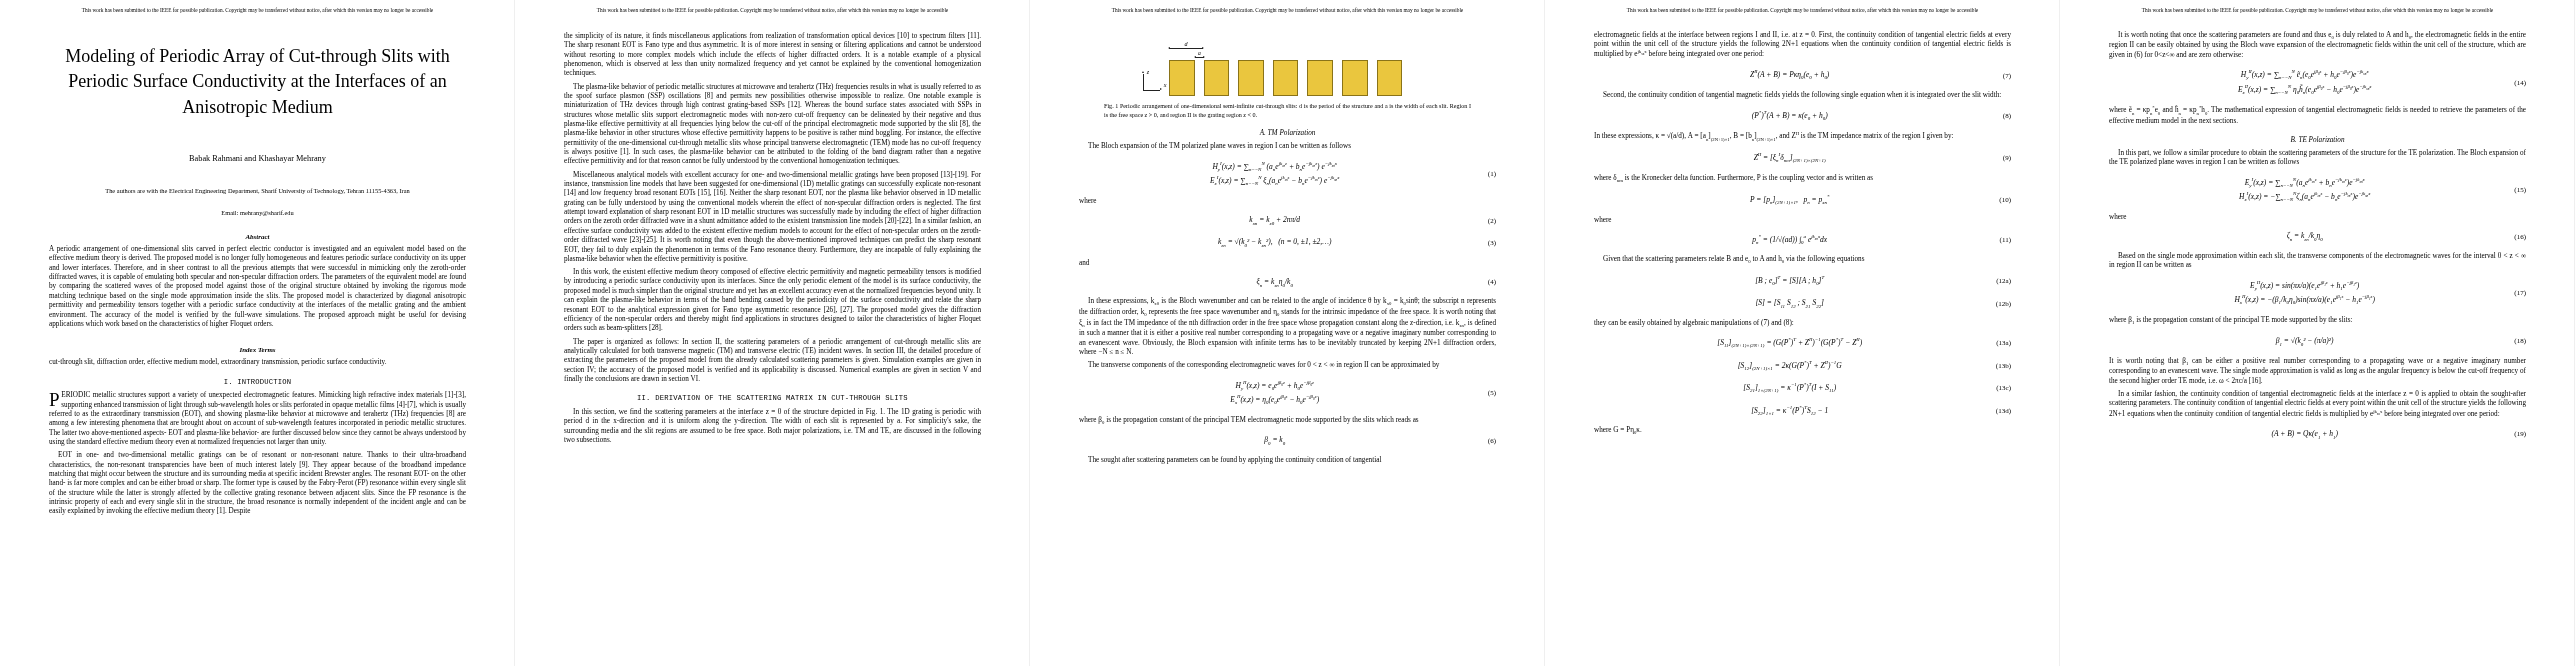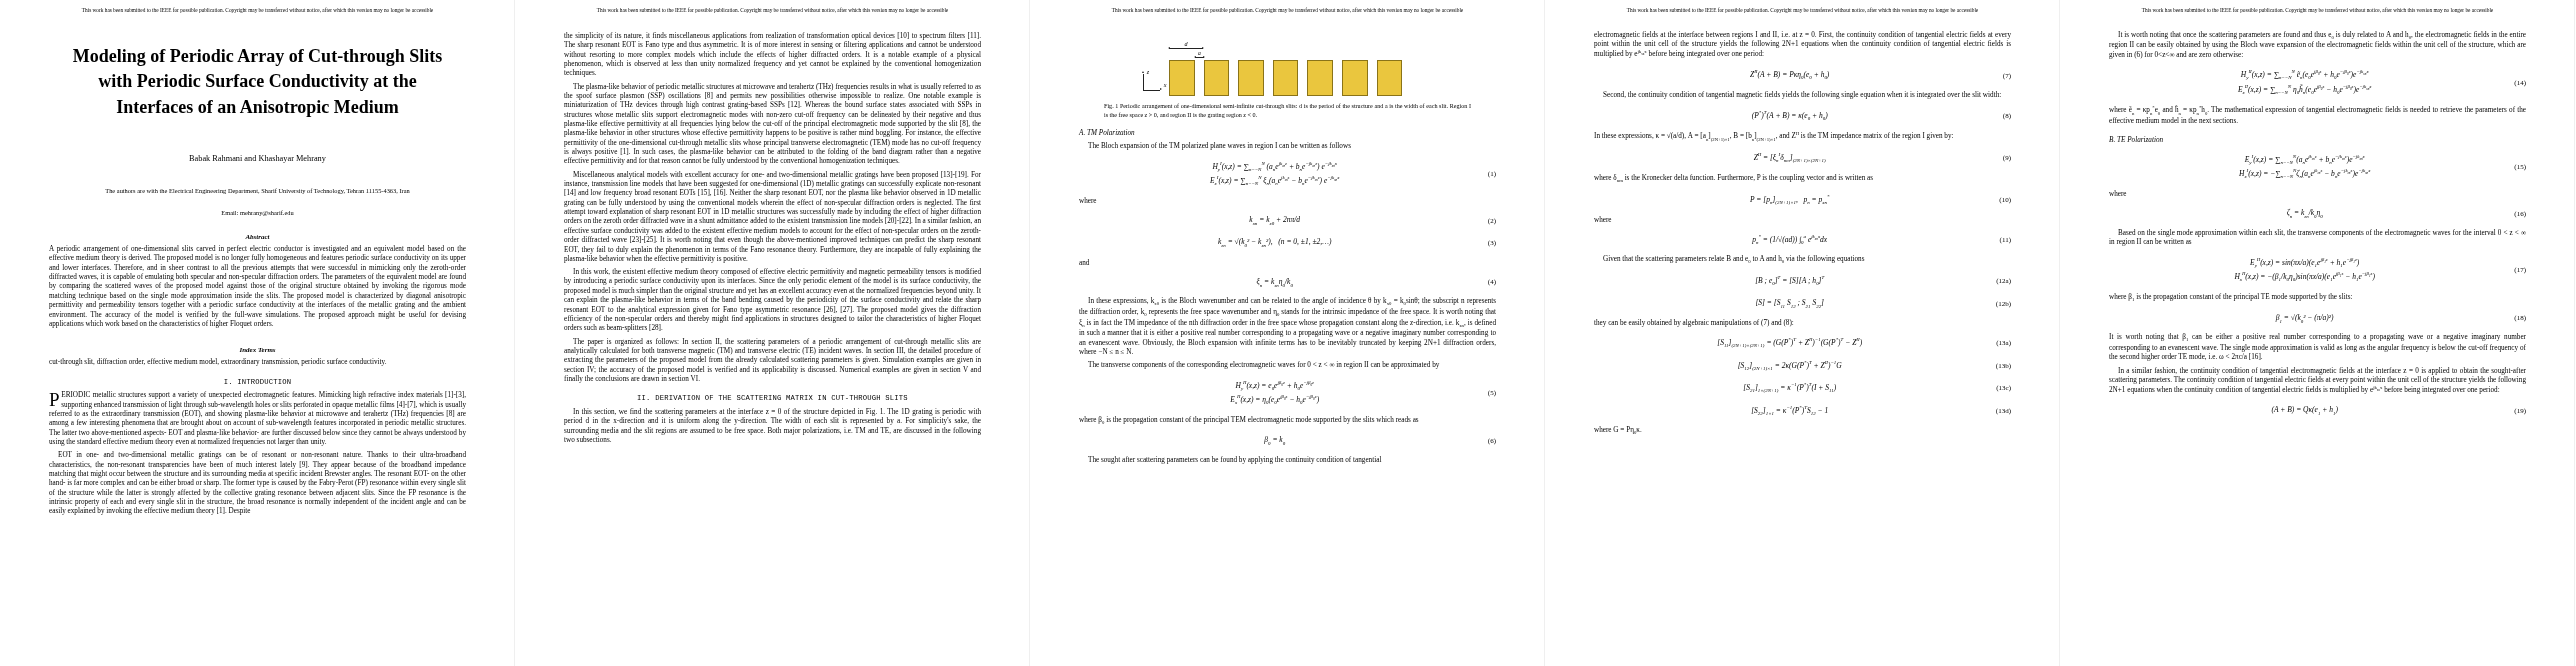--- a/index.html
+++ b/index.html
@@ -1,27 +1,27 @@
 <!DOCTYPE html>
 <html style="--bar-fill: #eac63e; --bar-border: #8a7318; --page-bg: #ffffff;font-size:9px"><head>
 <meta charset="utf-8">
 <style>
   html,body{margin:0;padding:0;}
   body{width:2576px;height:667px;display:flex;background:#ffffff;font-family:"Liberation Serif",serif;color:#000;}
   .page{width:515px;height:667px;flex:0 0 515px;box-sizing:border-box;background:#fff;position:relative;overflow:hidden;padding:0 49px;box-shadow:inset -0.6px 0 0 #e4e4e4;}
   .notice{font-size:5.3px;line-height:1.5;text-align:center;margin:7.2px auto 0;max-width:356px;}
   .body{font-size:7.2px;line-height:1.3;text-align:justify;margin:0 0 3.9px;}
   .indent{text-indent:9px;}
-  .title{font-size:18px;font-weight:700;text-align:center;line-height:1.4;max-width:389px;margin:29px auto 12px;}
+  .title{font-size:18px;font-weight:400;text-align:center;line-height:1.4;max-width:389px;margin:29px auto 12px;}
   .authors{font-size:8.3px;text-align:center;margin-top:34px;}
   .affiliation{font-size:6.4px;text-align:center;line-height:1.55;max-width:317px;margin:23px auto 0;}
   .email{font-size:6.4px;text-align:center;margin-top:13.3px;}
   .h-italic{font-size:7px;font-weight:700;font-style:italic;text-align:center;margin:16.7px 0 4.4px;}
   .h-section{font-size:7.2px;text-align:center;margin:10px 0 5.6px;letter-spacing:0.2px;font-family:Liberation Mono, monospace;}
-  .h-sub{font-size:7.2px;font-style:italic;margin:10px 0 4.4px;}
+  .h-sub{font-size:7.2px;font-style:italic;margin:10px 0 4.4px;text-align:center;}
   .dropcap{float:left;font-size:19px;line-height:15px;padding:0.6px 1.7px 0 0;}
   sub,sup{font-size:66%;}
   .eq{display:flex;align-items:center;margin:8.3px 0;}
   .eq-body{flex:1;text-align:center;font-style:italic;font-size:7.5px;line-height:1.65;}
   .eq-num{width:25.6px;text-align:right;font-size:7px;font-style:normal;}
   .word{font-size:7.2px;margin:9px 0;}
   
   .fig-canvas{position:relative;width:267px;margin:25.6px auto 6.7px;padding-top:19px;padding-left:30px;}
   .bars{display:flex;gap:9px;}
   .bar{width:25.6px;height:36px;background:var(--bar-fill,#eac63e);border:0.6px solid var(--bar-border,#8a7318);box-sizing:border-box;}
@@ -240,20 +240,21 @@
   <p class="body indent">It is worth noting that once the scattering parameters are found and thus e<sub>0</sub> is duly related to A and h<sub>0</sub>, the electromagnetic fields in the entire region II can be easily obtained by using the Bloch wave expansion of the electromagnetic fields within the unit cell of the structure, which are given in (6) for 0&lt;z&lt;∞ and are zero otherwise:</p>
   <div class="eq">
     <div class="eq-body">
       <div>H<sub>y</sub><sup>II</sup>(x,z) = ∑<sub>n=−N</sub><sup>N</sup> ẽ<sub>n</sub>(e<sub>0</sub>e<sup>jβ<sub>0</sub>z</sup> + h<sub>0</sub>e<sup>−jβ<sub>0</sub>z</sup>)e<sup>−jk<sub>xn</sub>x</sup></div>
       <div>E<sub>x</sub><sup>II</sup>(x,z) = ∑<sub>n=−N</sub><sup>N</sup> η<sub>0</sub>h̃<sub>n</sub>(e<sub>0</sub>e<sup>jβ<sub>0</sub>z</sup> − h<sub>0</sub>e<sup>−jβ<sub>0</sub>z</sup>)e<sup>−jk<sub>xn</sub>x</sup></div>
     </div>
     <div class="eq-num">(14)</div>
   </div>
   <p class="body">where ẽ<sub>n</sub> = κp<sub>n</sub><sup>*</sup>e<sub>0</sub> and h̃<sub>n</sub> = κp<sub>n</sub><sup>*</sup>h<sub>0</sub>. The mathematical expression of tangential electromagnetic fields is needed to retrieve the parameters of the effective medium model in the next sections.</p>
   <div class="h-sub">B. TE Polarization</div>
+  <p class="body indent">In this part, we follow a similar procedure to obtain the scattering parameters of the structure for the TE polarization. The Bloch expansion of the TE polarized plane waves in region I can be written as follows</p>
   <div class="eq">
     <div class="eq-body">
       <div>E<sub>y</sub><sup>I</sup>(x,z) = ∑<sub>n=−N</sub><sup>N</sup>(a<sub>n</sub>e<sup>jk<sub>zn</sub>z</sup> + b<sub>n</sub>e<sup>−jk<sub>zn</sub>z</sup>)e<sup>−jk<sub>xn</sub>x</sup></div>
       <div>H<sub>x</sub><sup>I</sup>(x,z) = −∑<sub>n=−N</sub><sup>N</sup>ζ<sub>n</sub>(a<sub>n</sub>e<sup>jk<sub>zn</sub>z</sup> − b<sub>n</sub>e<sup>−jk<sub>zn</sub>z</sup>)e<sup>−jk<sub>xn</sub>x</sup></div>
     </div>
     <div class="eq-num">(15)</div>
   </div>
   <p class="word">where</p>
   <div class="eq">
     <div class="eq-body">

